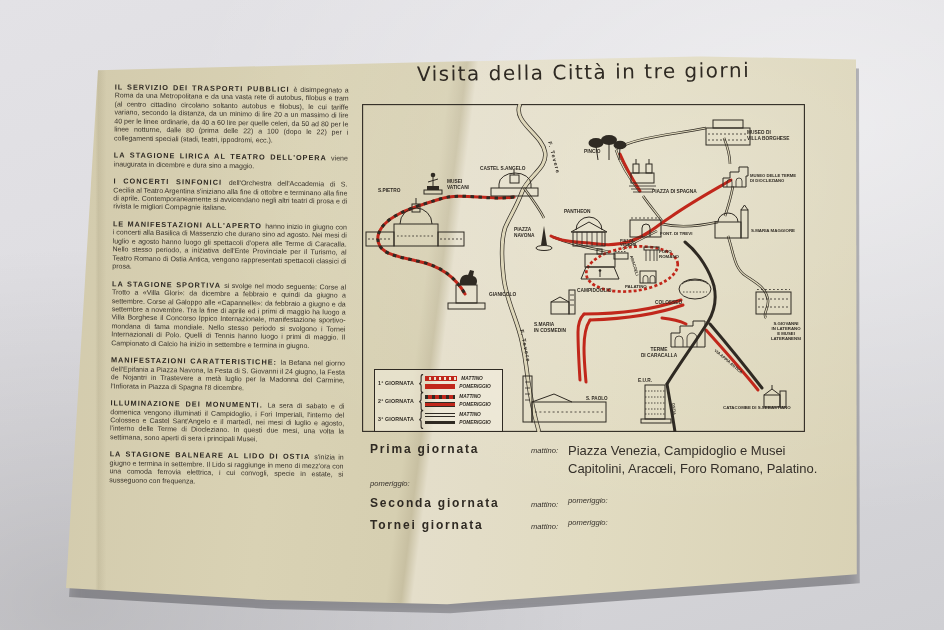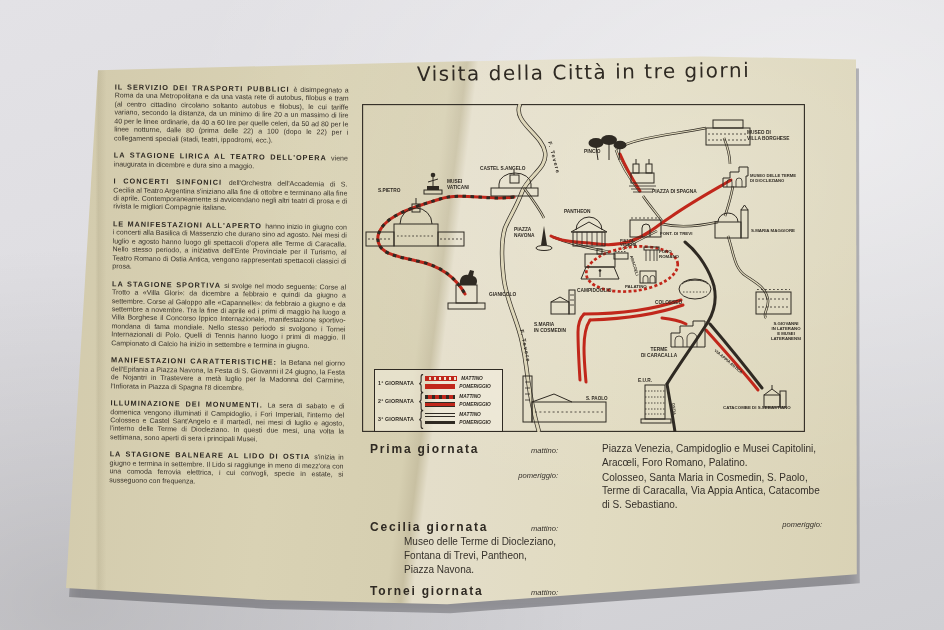--- a/index.html
+++ b/index.html
@@ -61,22 +61,22 @@
   .sw.d2m{height:4.5px;background:repeating-linear-gradient(90deg,var(--ink) 0 3.5px,var(--red) 3.5px 7px);}
   .sw.d2p{height:2.5px;background:var(--red);border-top:1px solid var(--ink);border-bottom:1px solid var(--ink);}
   .sw.d3m{height:2.5px;border-top:1.5px solid var(--ink);border-bottom:1.5px solid var(--ink);}
   .sw.d3p{height:3.5px;background:var(--ink);}
   .sw-label{font-size:4.8px;font-weight:bold;font-style:italic;color:var(--ink);}
   
   .itin{position:absolute;left:310px;top:430px;width:452px;color:#35302a;}
   .itin-day{display:grid;grid-template-columns:188px 1fr;column-gap:10px;row-gap:1px;margin-bottom:8px;}
   .itin-head{display:flex;justify-content:space-between;align-items:baseline;}
   .day-name{font-weight:bold;font-size:12px;letter-spacing:1.8px;color:var(--ink);white-space:nowrap;}
-  .time-label{font-style:italic;font-size:7.6px;text-align:right;}
-  .itin-text{font-size:10px;line-height:1.38;margin-left:34px;}
+  .time-label{font-style:italic;font-size:7.6px;text-align:left;}
+  .itin-text{font-size:13px;line-height:1.38;}
 </style>
 </head>
 <body>
 
 <div class="stage">
   <div class="paper-shadow"></div>
   <div class="paper">
 
     <div class="leftcol">
         <p><b>IL SERVIZIO DEI TRASPORTI PUBBLICI </b>è disimpegnato a Roma da una Metropolitana e da una vasta rete di autobus, filobus e tram (al centro cittadino circolano soltanto autobus e filobus), le cui tariffe variano, secondo la distanza, da un minimo di lire 20 a un massimo di lire 40 per le linee ordinarie, da 40 a 60 lire per quelle celeri, da 50 ad 80 per le linee notturne, dalle 80 (prima delle 22) a 100 (dopo le 22) per i collegamenti speciali (stadi, teatri, ippodromi, ecc.).</p>
@@ -366,29 +366,27 @@
       </div>
 
     <div class="itin">
         <div class="itin-day">
           <div class="itin-head">
             <span class="day-name">Prima giornata</span>
             <span class="time-label">mattino:</span>
           </div>
           <div class="itin-text">Piazza Venezia, Campidoglio e Musei Capitolini, Aracœli, Foro Romano, Palatino.</div>
           <div class="time-label">pomeriggio:</div>
-          <div class="itin-text">Colosseo, Santa Maria in Cosmedin, S. Paolo, Terme di Caracalla, Via Appia Antica, Catacombe di S. Sebastiano.</div>
         </div>
         <div class="itin-day">
           <div class="itin-head">
-            <span class="day-name">Cecilia giornata</span>
+            <span class="day-name">Seconda giornata</span>
             <span class="time-label">mattino:</span>
           </div>
           <div class="time-label">pomeriggio:</div>
-          <div class="itin-text">Museo delle Terme di Diocleziano, Fontana di Trevi, Pantheon, Piazza Navona.</div>
         </div>
         <div class="itin-day">
           <div class="itin-head">
             <span class="day-name">Tornei giornata</span>
             <span class="time-label">mattino:</span>
           </div>
           <div class="time-label">pomeriggio:</div>
         </div>
       </div>
 

